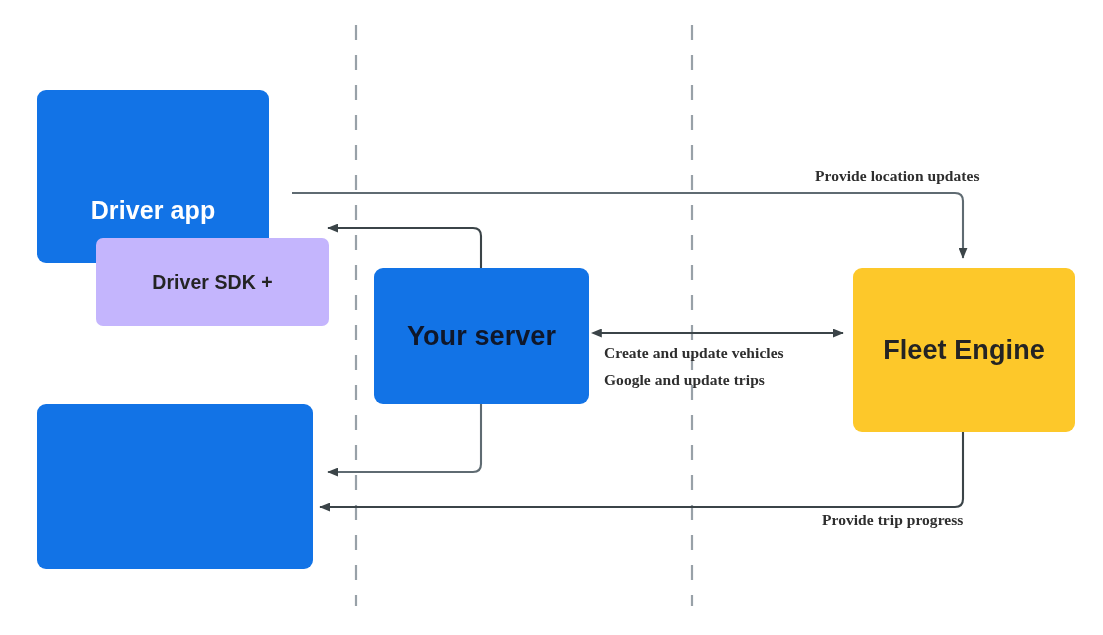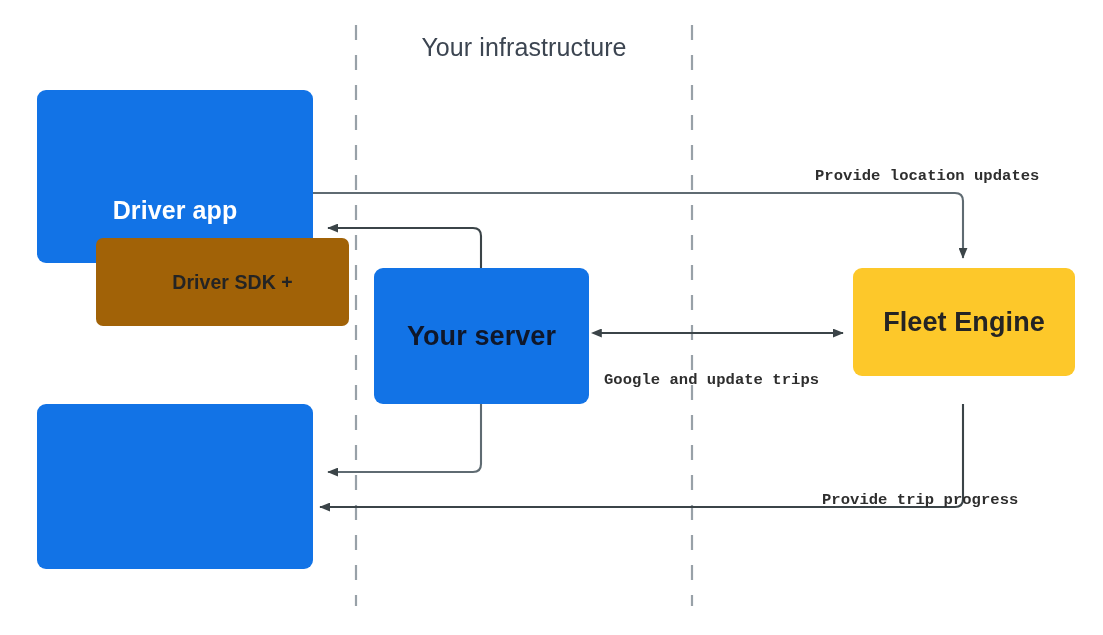--- a/index.html
+++ b/index.html
@@ -57,27 +57,26 @@
     text-align: center;
     font-family: "Liberation Sans", sans-serif;
     font-size: 25px;
     font-weight: 700;
     color: #ffffff;
     white-space: nowrap;
     letter-spacing: 0.1px;
   }
   .sdk-box {
     position: absolute;
-    background: #a16207;
+    background: #c4b5fd;
     border-radius: 7px;
     display: flex;
     align-items: center;
     justify-content: center;
     text-align: center;
-    padding-left: 20px;
   }
   .sdk-label {
     font-family: "Liberation Sans", sans-serif;
     font-size: 19.5px;
     font-weight: 700;
     color: #242424;
     line-height: 1.34;
     letter-spacing: 0.05px;
   }
 
@@ -93,41 +92,41 @@
     font-family: "Liberation Sans", sans-serif;
     font-size: 27px;
     font-weight: 700;
     white-space: nowrap;
     letter-spacing: 0.1px;
   }
   #your-server-label  { color: #0f172a; }
   #fleet-engine-label { color: #242424; }
 
   
-  #driver-app-box   { left: 37px;  top: 90px;  width: 276px; height: 173px; }
+  #driver-app-box   { left: 37px;  top: 90px;  width: 232px; height: 173px; }
   #driver-app-title { top: 106px; }
   #driver-sdk-box   { left: 59px;  top: 148px; width: 233px; height: 88px; }
 
   #consumer-app-box   { left: 37px;  top: 404px; width: 276px; height: 165px; }
 
   #your-server-box  { left: 374px; top: 268px; width: 215px; height: 136px; }
-  #fleet-engine-box { left: 853px; top: 268px; width: 222px; height: 108px; }
+  #fleet-engine-box { left: 853px; top: 268px; width: 222px; height: 164px; }
 
   
   .edge-label {
     position: absolute;
-    font-family: Liberation Mono, monospace;
+    font-family: Liberation Serif, serif;
     font-size: 15.5px;
     font-weight: 700;
     color: #2e2e2e;
     white-space: nowrap;
     letter-spacing: 0.05px;
   }
   #label-location-updates { left: 815px; top: 167px; }
-  #label-trip-progress    { left: 822px; top: 491px; }
+  #label-trip-progress    { left: 822px; top: 511px; }
   #label-create-vehicles  { left: 604px; top: 344px; }
   #label-create-trips     { left: 604px; top: 371px; }
 </style>
 </head>
 <body>
 
 <div id="diagram-root">
 
   <svg id="diagram-svg" viewBox="0 0 1103 635">
     <defs>
@@ -146,21 +145,20 @@
 
     <path d="M481,268 V236 Q481,228 473,228 H328" fill="none" stroke="#3b4448" stroke-width="2.1" marker-end="url(#arrow-end)"></path>
 
     <line x1="601" y1="333" x2="843" y2="333" stroke="#3b4448" stroke-width="2.1" marker-start="url(#arrow-start)" marker-end="url(#arrow-end)"></line>
 
     <path d="M481,404 V464 Q481,472 473,472 H328" fill="none" stroke="#5f6b72" stroke-width="2.1" marker-end="url(#arrow-end)"></path>
 
     <path d="M963,404 V499 Q963,507 955,507 H320" fill="none" stroke="#3b4448" stroke-width="2.1" marker-end="url(#arrow-end)"></path>
   </svg>
 
-  <div class="col-header" id="header-your-infra">Your infrastructure</div>
 
   <div class="node-box blue-box" id="driver-app-box">
     <div class="app-title" id="driver-app-title">Driver app</div>
     <div class="sdk-box" id="driver-sdk-box">
       <div class="sdk-label">
         <span>Driver SDK +</span><br>
       </div>
     </div>
   </div>
 
@@ -172,18 +170,19 @@
   <div class="node-box blue-box" id="your-server-box">
     <div class="center-label" id="your-server-label">Your server</div>
   </div>
 
   <div class="node-box yellow-box" id="fleet-engine-box">
     <div class="center-label" id="fleet-engine-label">Fleet Engine</div>
   </div>
 
   <div class="edge-label" id="label-location-updates">Provide location updates</div>
 
+  <div class="edge-label" id="label-create-vehicles">Create and update vehicles</div>
 
   <div class="edge-label" id="label-create-trips">Google and update trips</div>
 
   <div class="edge-label" id="label-trip-progress">Provide trip progress</div>
 
 </div>
 
 </body></html>

